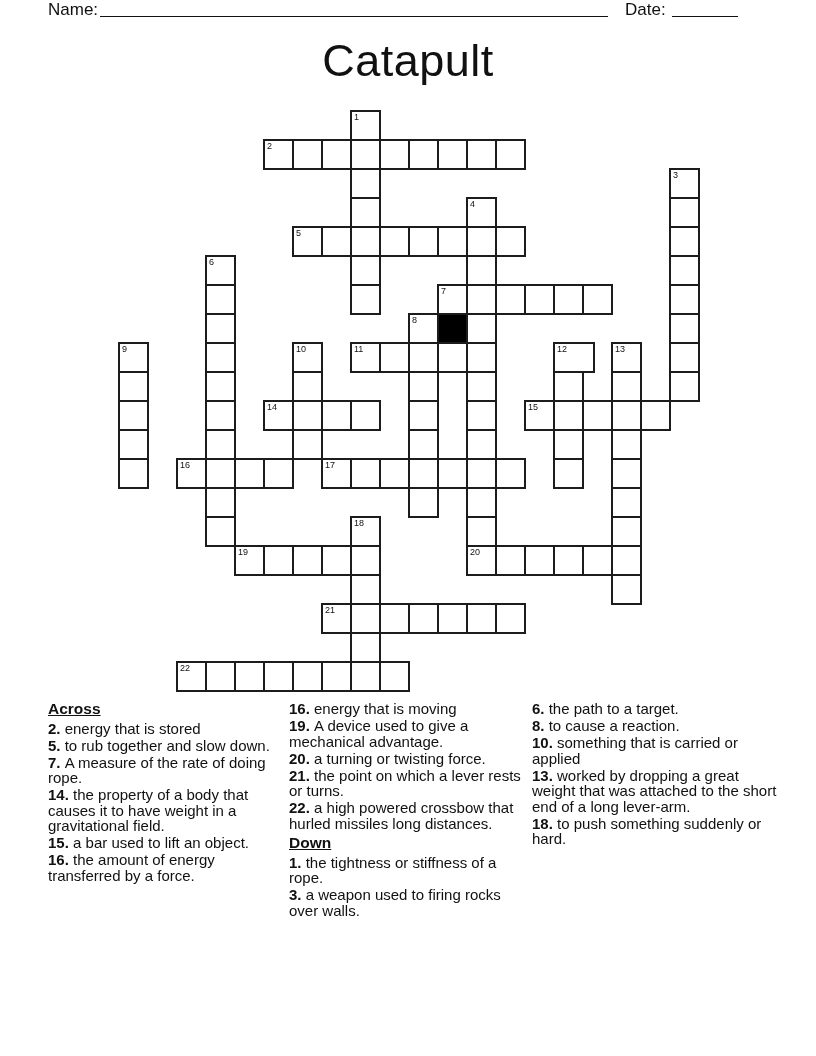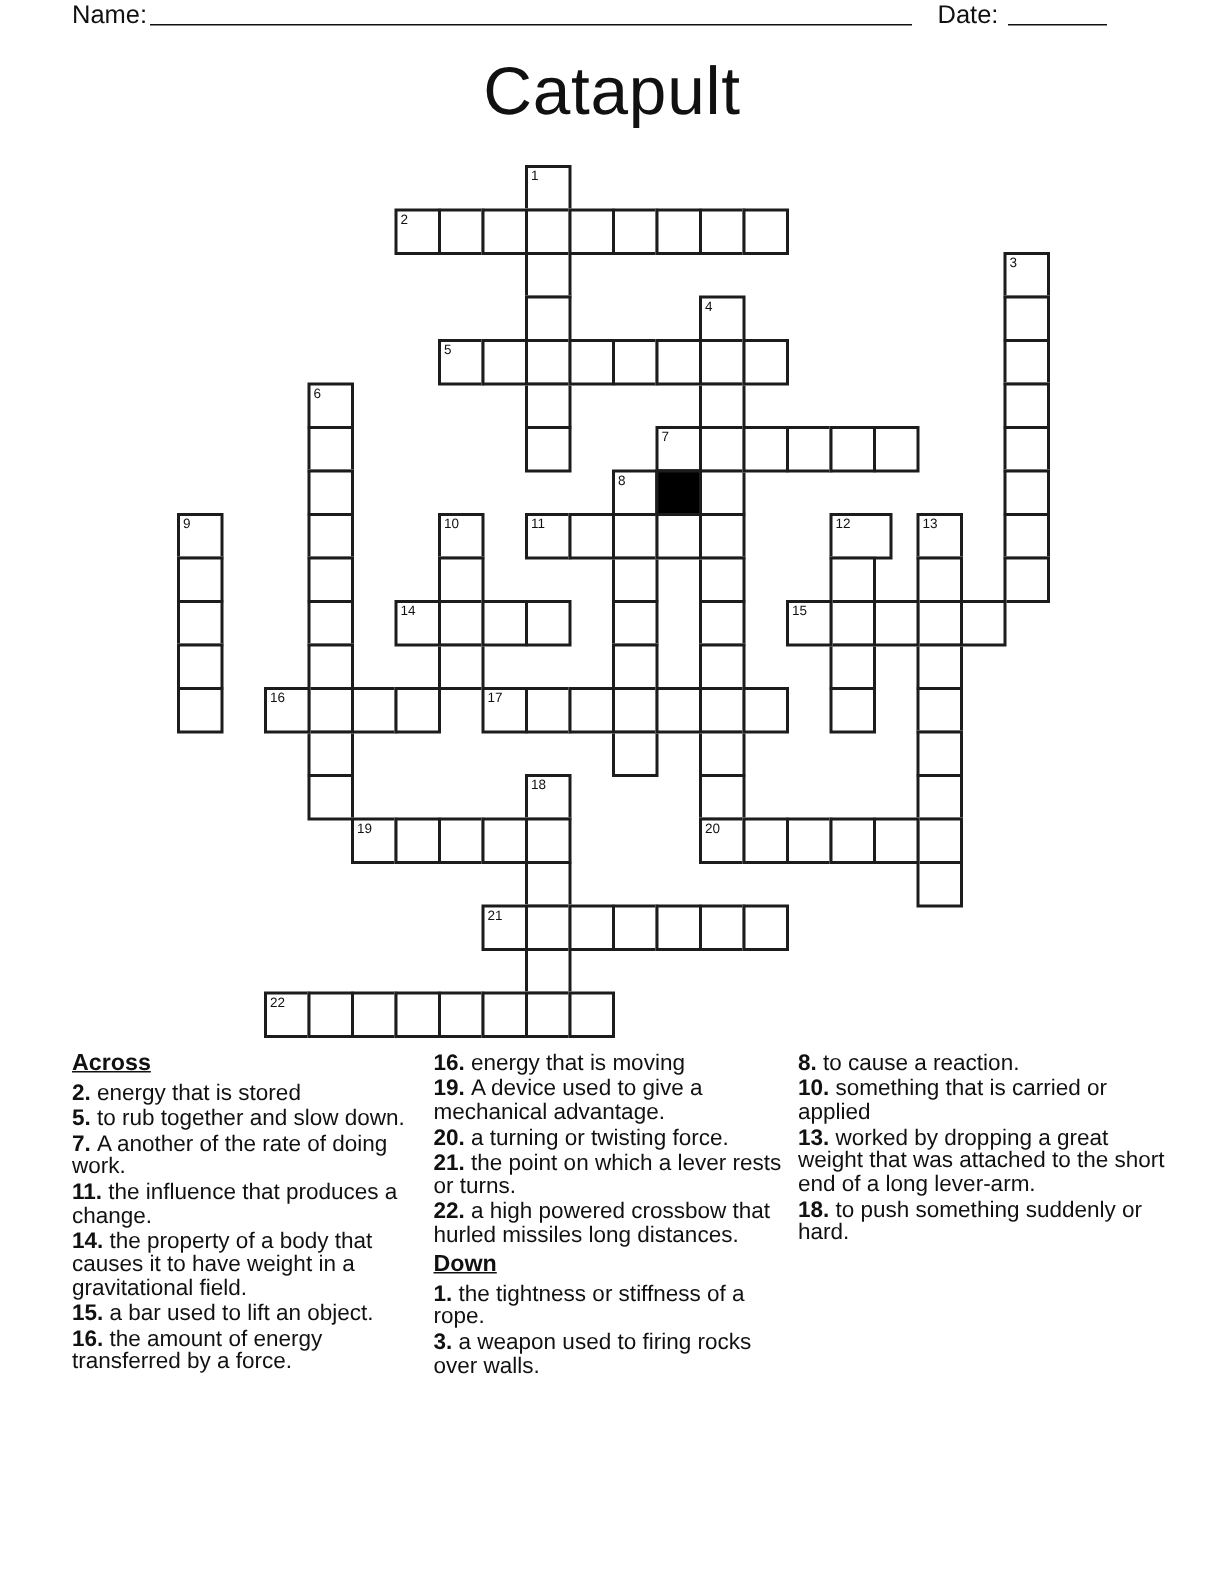--- a/index.html
+++ b/index.html
@@ -238,34 +238,34 @@
     <div class="cell" style="left: 174px; top: 551px;"></div>
     <div class="cell" style="left: 203px; top: 551px;"></div>
     <div class="cell" style="left: 261px; top: 551px;"></div>
     <div class="cell black" style="left: 319px; top: 203px; background: rgb(0, 0, 0);"></div>
   </div>
 
 <div id="clue-col-1" class="clue-col">
     <div class="clue-heading">Across</div>
     <p class="clue"><span class="n">2. </span><span>energy that is stored</span></p>
     <p class="clue"><span class="n">5. </span><span>to rub together and slow down.</span></p>
-    <p class="clue"><span class="n">7. </span><span>A another of the rate of doing work.</span></p>
-    <p class="clue"><span class="n">11. </span><span>the influence that produces a change.</span></p>
+    <p class="clue"><span class="n">7. </span><span>A measure of the rate of doing rope.</span></p>
     <p class="clue"><span class="n">14. </span><span>the property of a body that causes it to have weight in a gravitational field.</span></p>
     <p class="clue"><span class="n">15. </span><span>a bar used to lift an object.</span></p>
     <p class="clue"><span class="n">16. </span><span>the amount of energy transferred by a force.</span></p>
   </div>
 <div id="clue-col-2" class="clue-col">
     <p class="clue"><span class="n">16. </span><span>energy that is moving</span></p>
     <p class="clue"><span class="n">19. </span><span>A device used to give a mechanical advantage.</span></p>
     <p class="clue"><span class="n">20. </span><span>a turning or twisting force.</span></p>
     <p class="clue"><span class="n">21. </span><span>the point on which a lever rests or turns.</span></p>
     <p class="clue"><span class="n">22. </span><span>a high powered crossbow that hurled missiles long distances.</span></p>
     <div class="clue-heading">Down</div>
     <p class="clue"><span class="n">1. </span><span>the tightness or stiffness of a rope.</span></p>
     <p class="clue"><span class="n">3. </span><span>a weapon used to firing rocks over walls.</span></p>
   </div>
 <div id="clue-col-3" class="clue-col">
+    <p class="clue"><span class="n">6. </span><span>the path to a target.</span></p>
     <p class="clue"><span class="n">8. </span><span>to cause a reaction.</span></p>
     <p class="clue"><span class="n">10. </span><span>something that is carried or applied</span></p>
     <p class="clue"><span class="n">13. </span><span>worked by dropping a great weight that was attached to the short end of a long lever-arm.</span></p>
     <p class="clue"><span class="n">18. </span><span>to push something suddenly or hard.</span></p>
   </div>
 
 </body></html>

